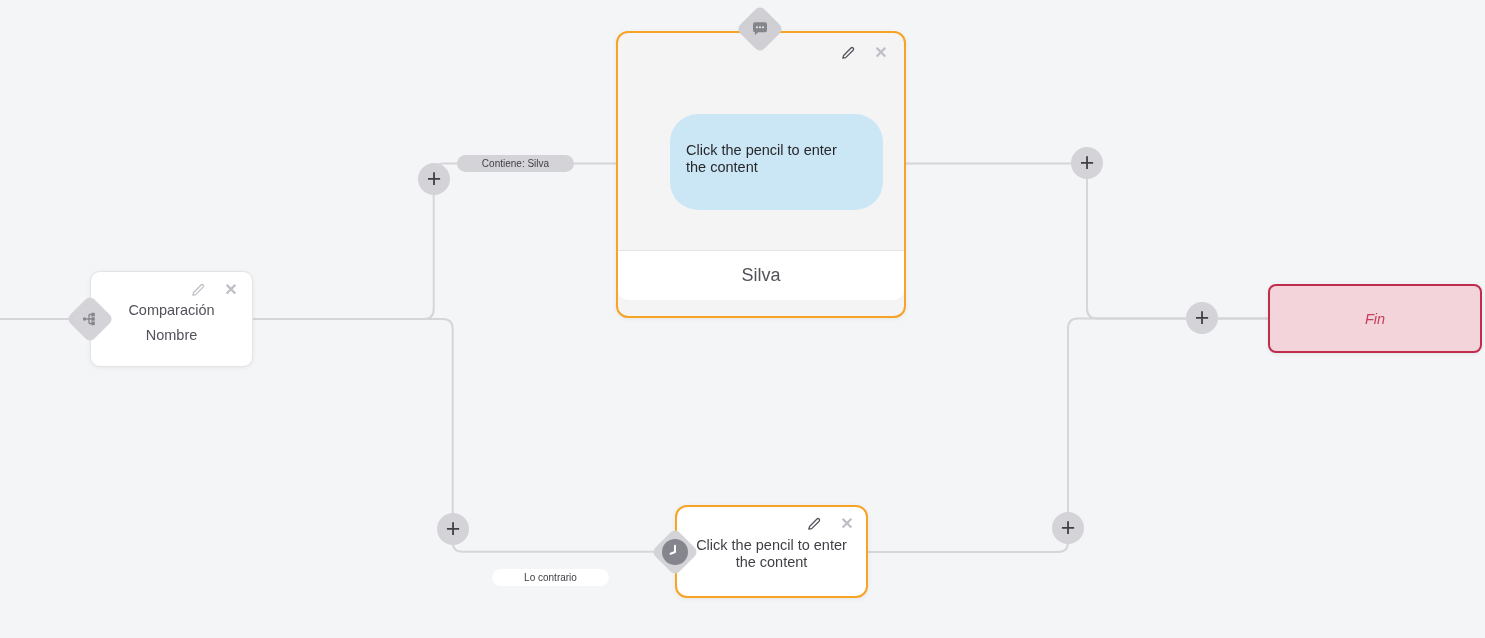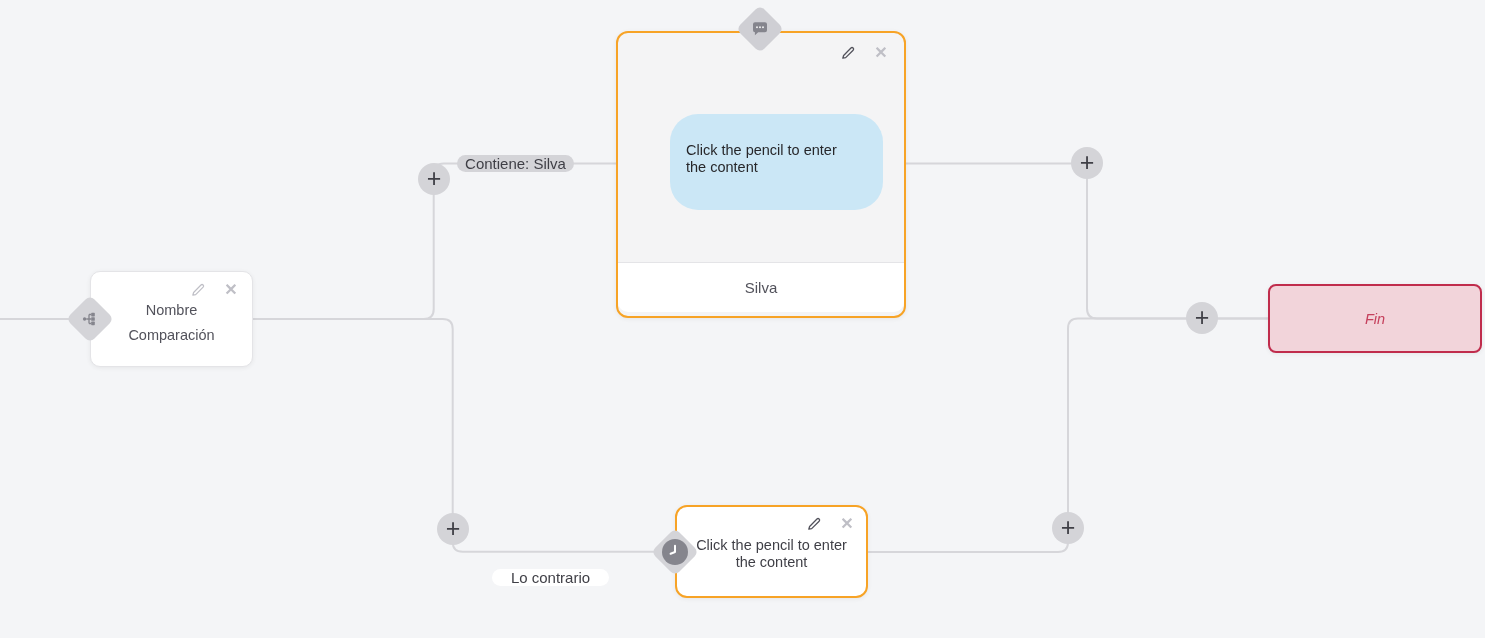--- a/index.html
+++ b/index.html
@@ -31,24 +31,24 @@
   
   .node-condition{left:90px;top:271px;width:163px;height:96px;}
   .node-condition .title{margin-top:26px;text-align:center;font-size:14.5px;
      line-height:25px;color:var(--text-secondary);}
 
   
   .node-message{left:616px;top:31px;width:290px;height:287px;background:#f4f4f5;}
   .bubble{position:absolute;left:52px;top:81px;width:213px;height:96px;
      background:var(--bubble-bg);border-radius:28px;display:flex;align-items:center;}
   .bubble .bubble-text{padding:0 26px 6px 16px;font-size:14.5px;line-height:17px;color:#27272a;}
-  .node-footer{position:absolute;left:0;right:0;bottom:4px;height:50px;background:#fff;
+  .node-footer{position:absolute;left:0;right:0;bottom:16px;height:50px;background:#fff;
      border-top:1px solid var(--node-border);border-radius:0 0 10px 10px;
      display:flex;align-items:center;justify-content:center;
-     font-size:15px;color:var(--text-secondary);}
+     font-size:18px;color:var(--text-secondary);}
 
   
   .node-delay{left:675px;top:505px;width:193px;height:93px;}
   .node-delay .placeholder{margin:30px auto 0;width:168px;text-align:center;
      font-size:14.5px;line-height:17px;color:var(--text-primary);}
 
   
   .node-end{left:1268px;top:284px;width:214px;height:69px;background:var(--end-bg);
      border:2.5px solid var(--end-border);border-radius:8px;
      display:flex;align-items:center;justify-content:center;}
@@ -66,21 +66,21 @@
 
   
   .plus{position:absolute;width:32px;height:32px;border-radius:50%;background:var(--handle);
      color:var(--text-primary);display:flex;align-items:center;justify-content:center;
      font-size:25px;font-weight:300;line-height:1;z-index:2;cursor:pointer;user-select:none;}
   .plus span{margin-top:-2px;}
 
   
   .pill{position:absolute;height:17px;width:117px;border-radius:9px;z-index:2;
      display:flex;align-items:center;justify-content:center;
-     font-size:15px;color:var(--text-primary);}
+     font-size:10px;color:var(--text-primary);}
   .pill-gray{background:var(--pill-gray-bg);}
   .pill-white{background:var(--pill-white-bg);margin-top:26px;}
 </style>
 </head>
 <body>
 
 <div class="canvas">
 
   <svg class="wires" width="1485" height="638">
     <path d="M 0 319 H 90"></path>
@@ -112,22 +112,22 @@
   <div class="card node-condition">
     <div class="card-icons">
       <div class="icon-btn pencil-light">
         <svg viewBox="0 0 20 20">
             <path d="M3.5 16.5l1-3.4L13.7 3.8a1.9 1.9 0 0 1 2.7 2.7L7.1 15.8l-3.6.7z" fill="none" stroke="currentColor" stroke-width="1.5" stroke-linejoin="round"></path>
           </svg>
       </div>
       <div class="icon-btn close-x">✕</div>
     </div>
     <div class="title">
+      <div>Comparación</div>
       <div>Nombre</div>
-      <div>Comparación</div>
     </div>
   </div>
   <div class="diamond diamond-condition">
     <div class="d-inner">
       <svg width="16" height="16" viewBox="0 0 16 16">
         <circle cx="2.6" cy="8" r="1.7" fill="currentColor"></circle>
         <path d="M4.3 8 H7 M7 3.5 V12.5 M7 3.5 H9.2 M7 8 H9.2 M7 12.5 H9.2" stroke="currentColor" stroke-width="1.3" fill="none"></path>
         <rect x="9.2" y="1.8" width="3.6" height="3.6" rx="0.6" fill="currentColor"></rect>
         <rect x="9.2" y="6.2" width="3.6" height="3.6" rx="0.6" fill="currentColor"></rect>
         <rect x="9.2" y="10.6" width="3.6" height="3.6" rx="0.6" fill="currentColor"></rect>

